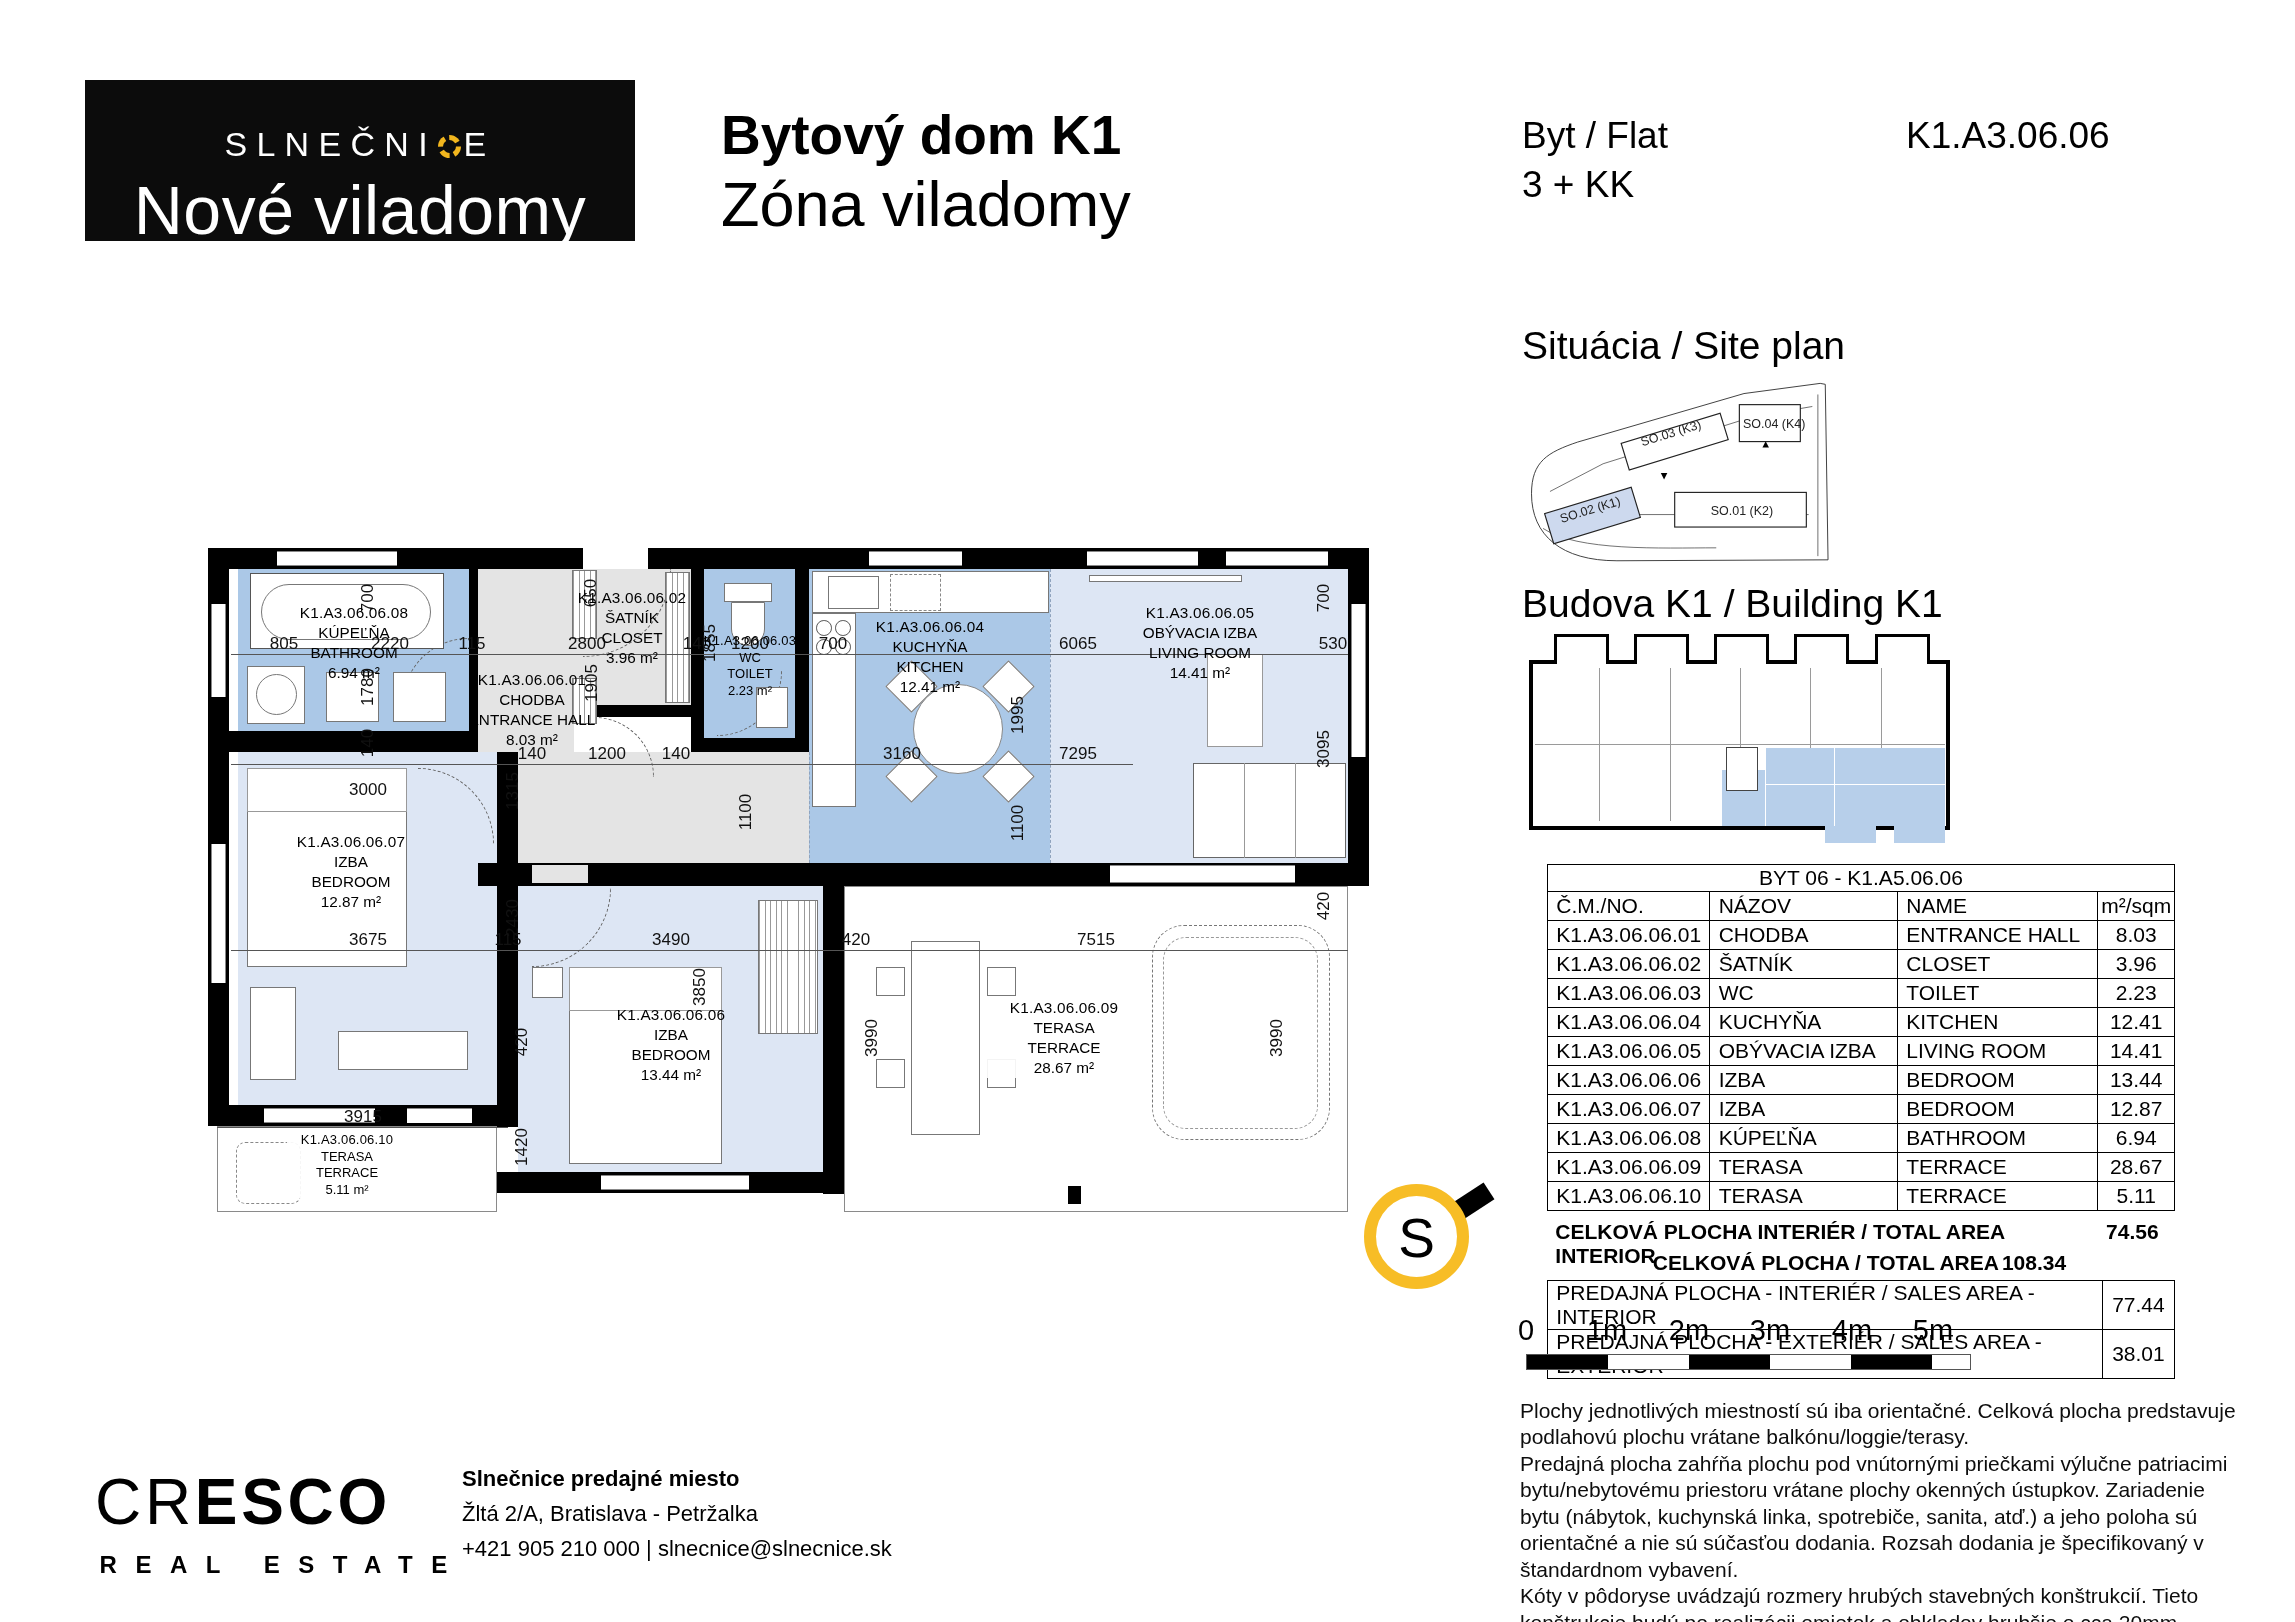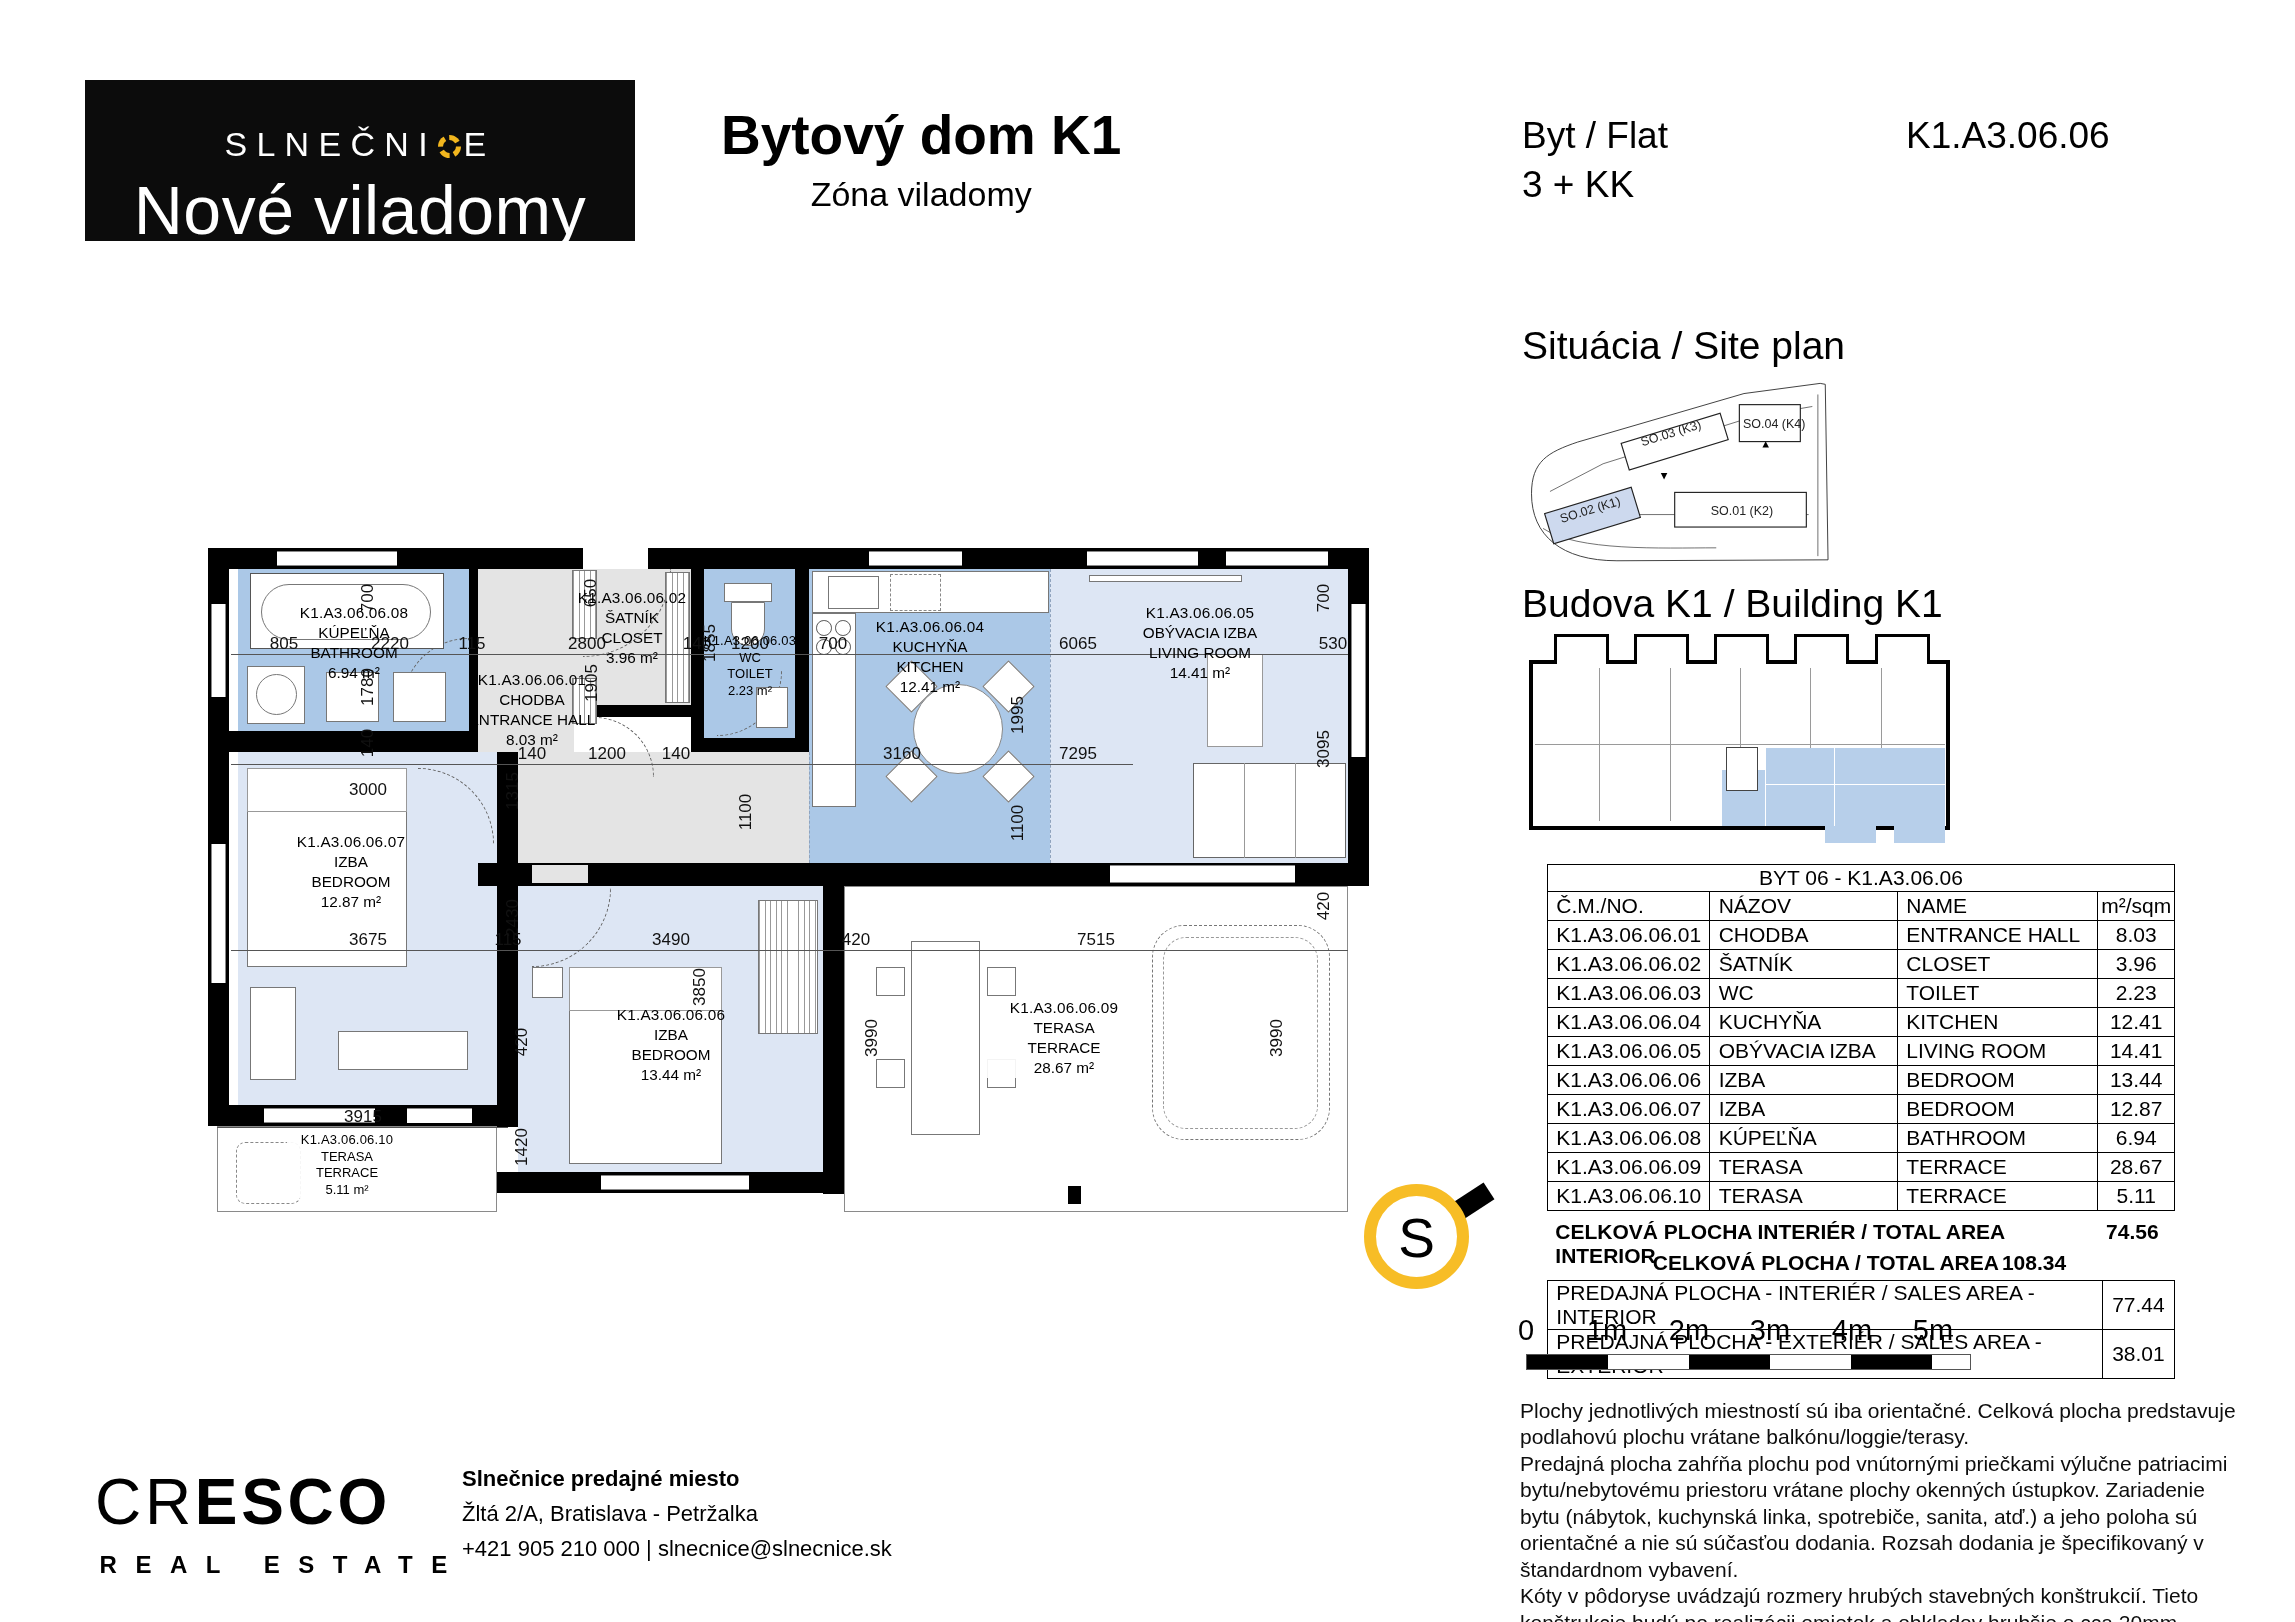--- a/index.html
+++ b/index.html
@@ -6,21 +6,21 @@
   html,body { width:2295px; height:1623px; background:#fff; font-family:"Liberation Sans", sans-serif; color:#000; overflow:hidden; }
   .abs { position:absolute; }
 
   
   #logo-box { left:85px; top:80px; width:550px; height:161px; background:#0c0c0c; color:#fff; text-align:center; }
   #logo-line1 { margin-top:45px; font-size:34px; letter-spacing:9.3px; font-weight:400; }
   .sun-dot-circle { display:inline-block; width:23px; height:23px; border:5.1px dashed #F2B61E; border-radius:50%; vertical-align:-1.9px; margin:0 2.8px 0 0.9px; }
   #logo-line2 { margin-top:7.4px; font-size:68px; font-weight:500; letter-spacing:0.5px; }
   #title-block { left:721px; top:103px; }
   #title-line1 { font-size:55px; font-weight:700; }
-  #title-line2 { font-size:34px; font-weight:400; margin-top:8px;text-align:center; }
+  #title-line2 { font-size:63px; font-weight:400; margin-top:1px;text-align:center; }
   #info-block { left:1522px; top:115px; width:703px; font-size:37px; }
   .info-row { margin-bottom:7.4px; display:flex; }
   .info-label { width:384px; }
 
   
   .section-heading { font-size:39px; font-weight:400; }
   #siteplan-heading { left:1522px; top:324px; }
   #building-heading { left:1522px; top:582px; }
 
   
@@ -178,21 +178,21 @@
 <div class="abs" id="table-block">
   <table class="room-table">
     <colgroup>
         <col class="col-no">
         <col class="col-sk">
         <col class="col-en">
         <col class="col-m">
       </colgroup>
     <thead>
       <tr>
-        <th colspan="4" class="title-cell">BYT 06 - K1.A3.06.06</th>
+        <th colspan="4" class="title-cell">BYT 06 - K1.A5.06.06</th>
       </tr>
       <tr>
         <th>Č.M./NO.</th>
         <th>NÁZOV</th>
         <th>NAME</th>
         <th class="c3">m²/sqm</th>
       </tr>
     </thead>
     <tbody id="room-rows">
         <tr>

